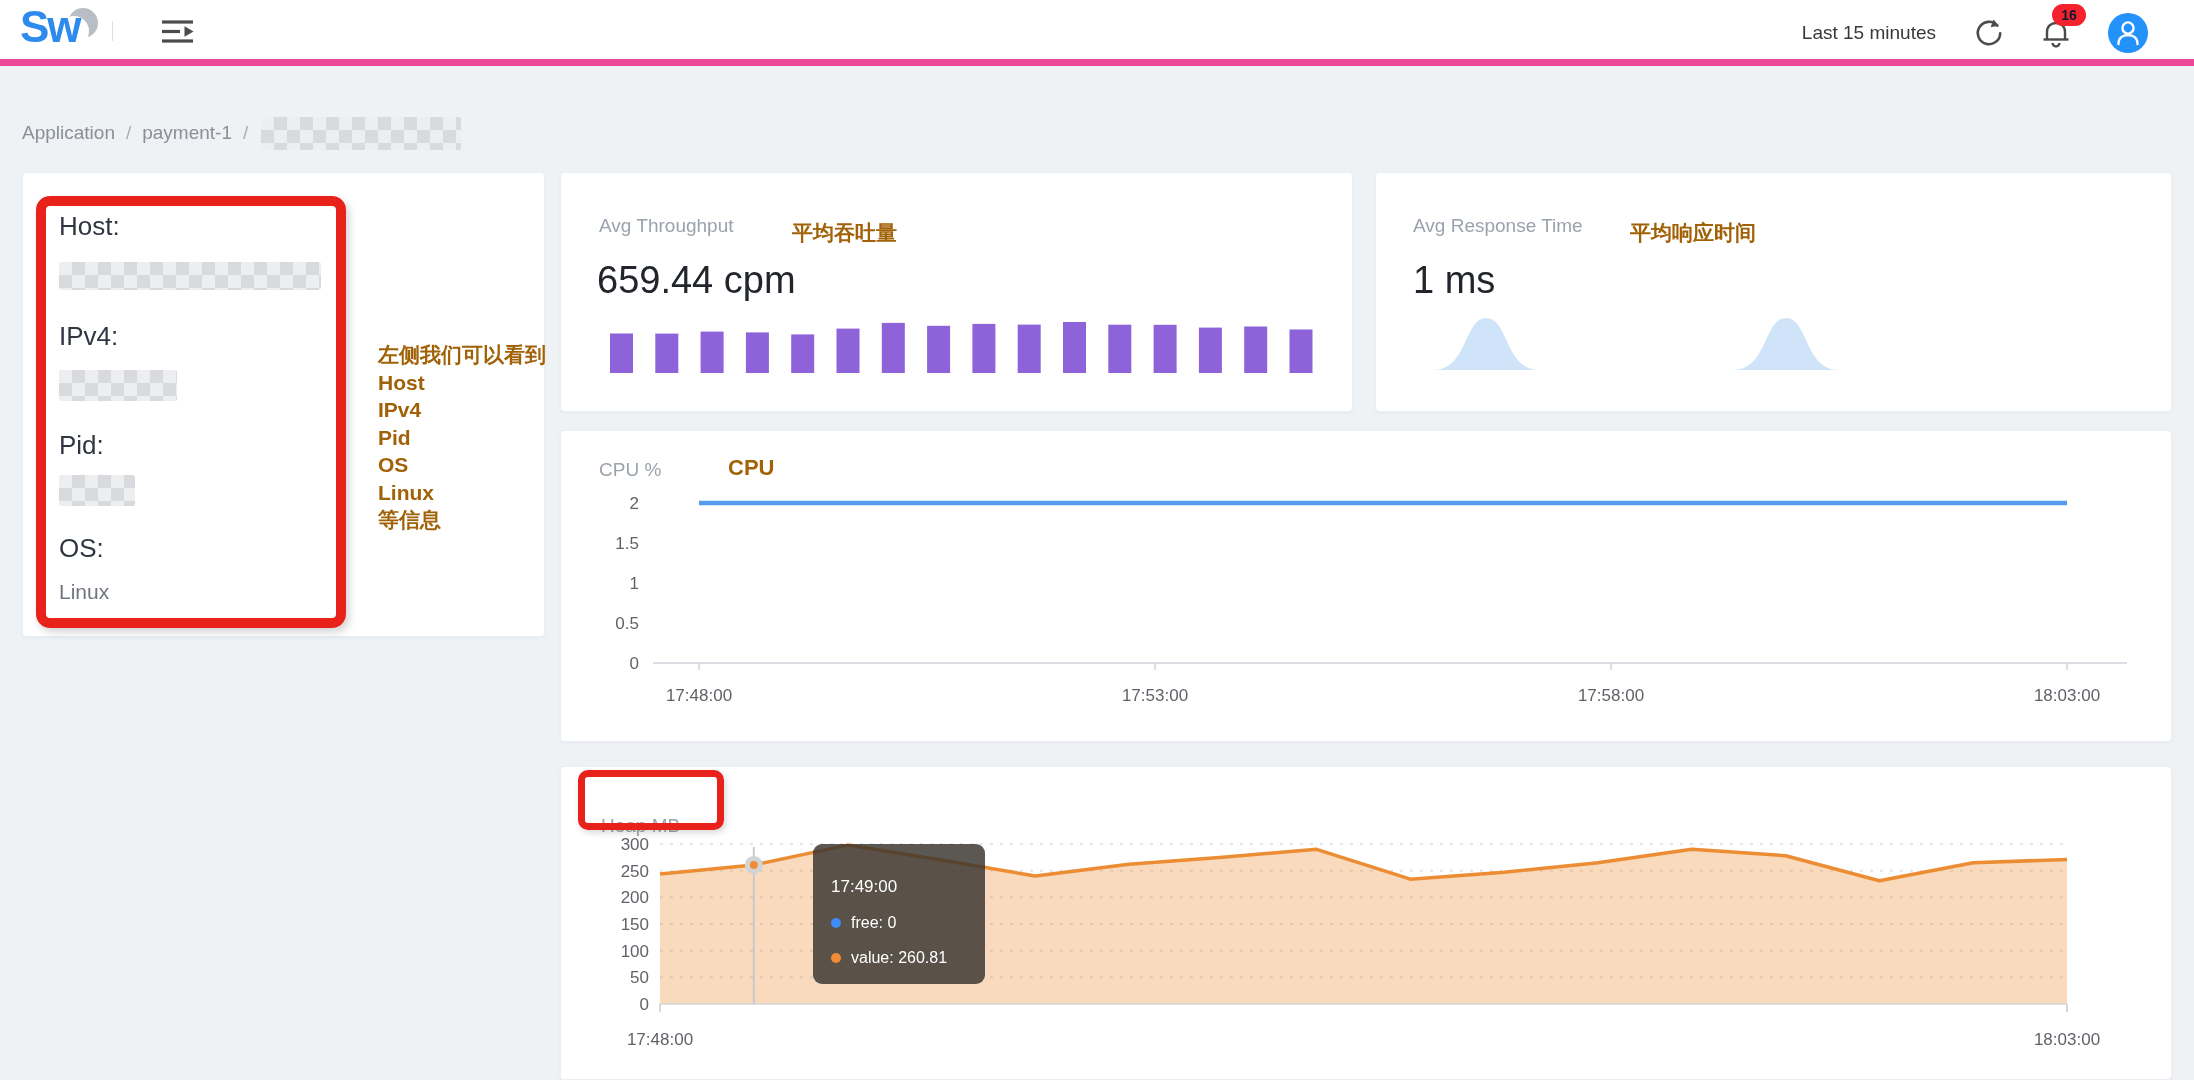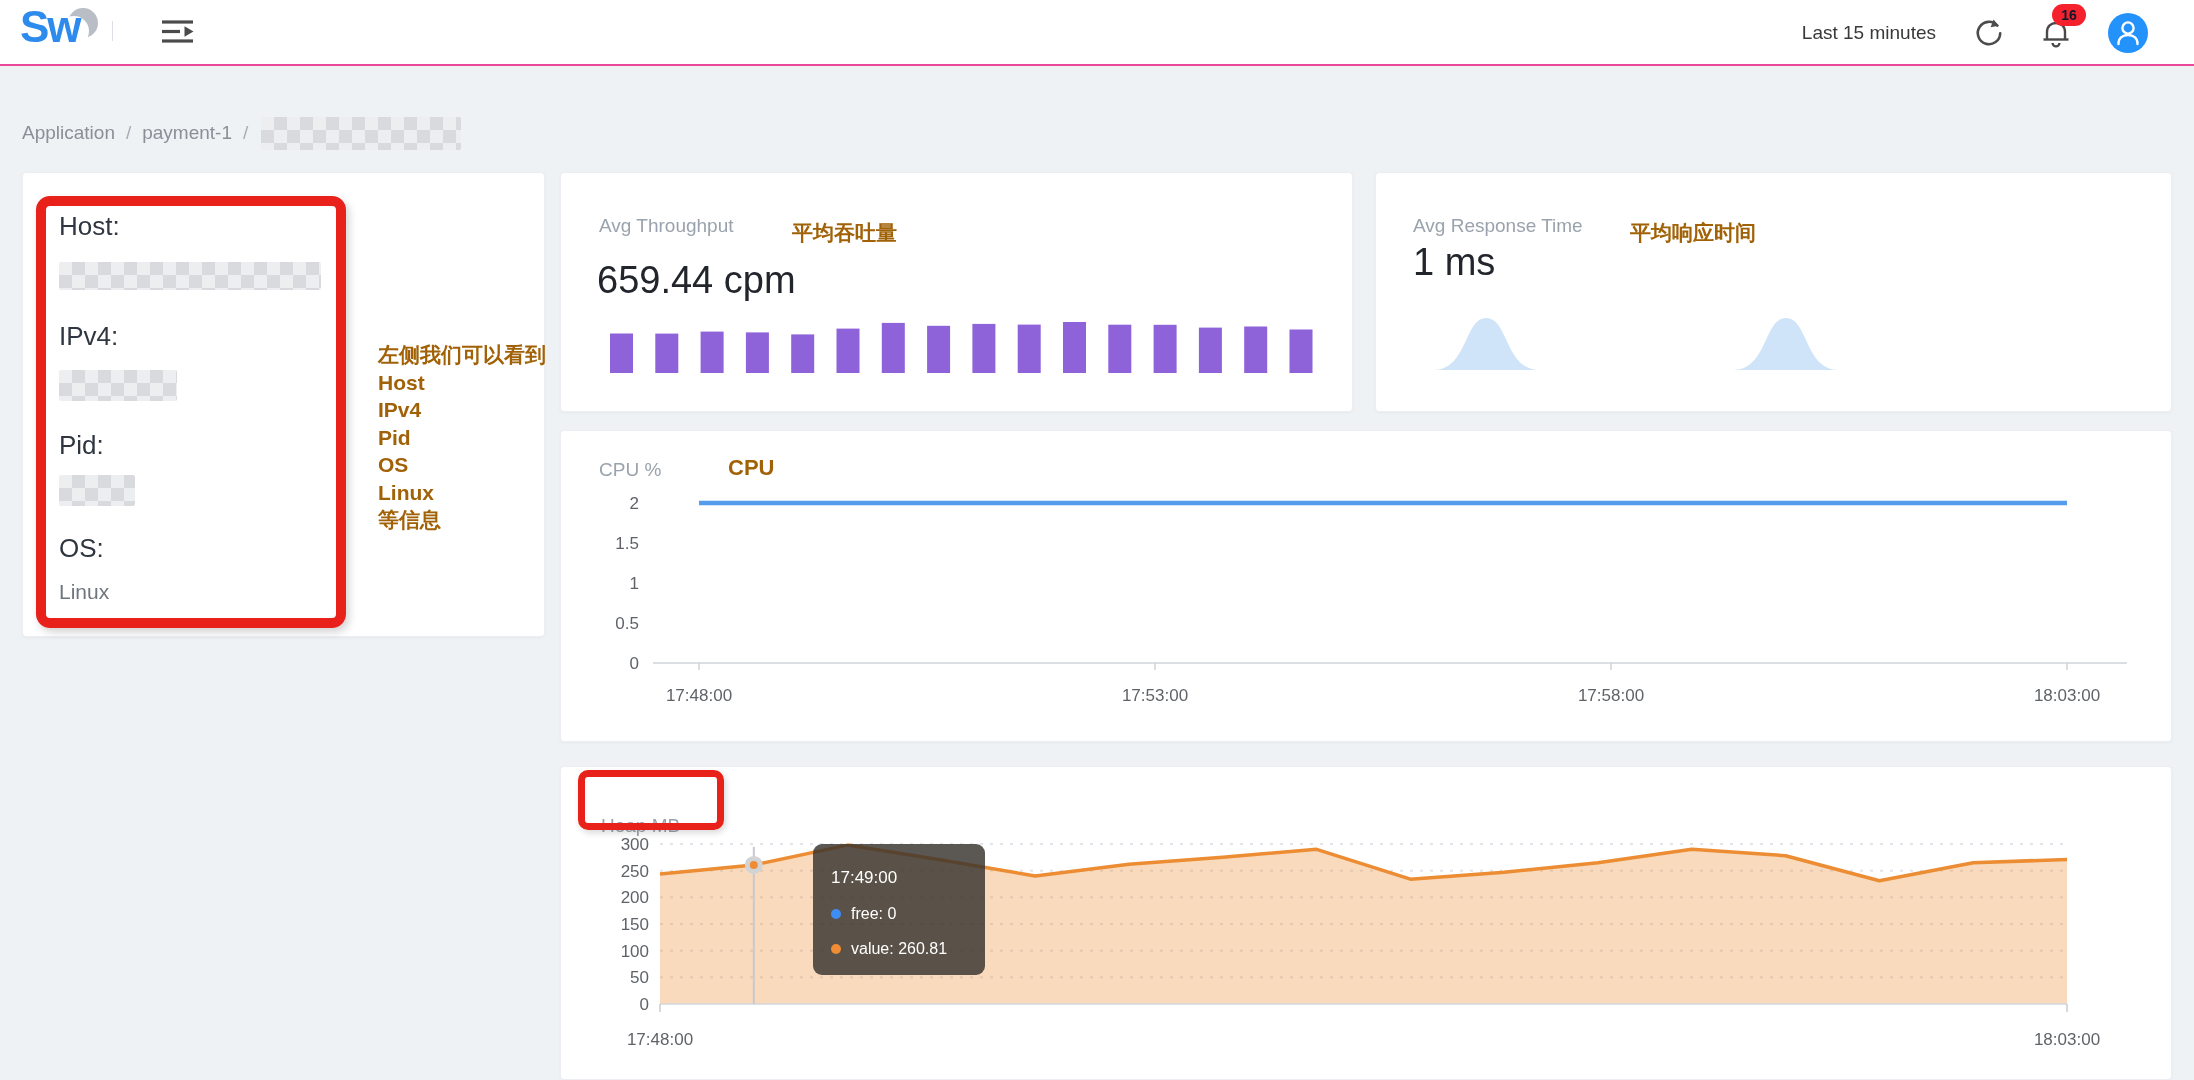--- a/index.html
+++ b/index.html
@@ -9,21 +9,21 @@
     background: #eff2f5;
     position: relative;
     color: #303641;
   }
   svg text { font-family: "Liberation Sans", sans-serif; }
   .ax { font-size: 17px; fill: #5f6368; }
 
   
   .topbar {
     position: absolute; left: 0; top: 0; width: 2194px; height: 66px;
-    background: #fff; border-bottom: 2px solid #ec4899; text-align: right;
+    background: #fff; border-bottom: 7px solid #ec4899; text-align: right;
   }
   .logo { position: absolute; left: 20px; top: 6px; width: 100px; height: 48px; }
   .logo .crescent-outer { position: absolute; left: 48px; top: 2px; width: 30px; height: 30px; border-radius: 50%; background: #b9bec6; }
   .logo .crescent-inner { position: absolute; left: 39px; top: 10px; width: 30px; height: 30px; border-radius: 50%; background: #fff; }
   .logo .logo-text {
     position: absolute; left: 0; top: -4px; font-size: 44px; font-weight: bold;
     color: #2e8bee; letter-spacing: -2px;
   }
   .topbar-divider { position: absolute; left: 112px; top: 21px; width: 1px; height: 20px; background: #dcdfe3; }
   .collapse-btn { position: absolute; left: 158px; top: 14px; width: 40px; height: 34px; cursor: pointer; display: flex; align-items: center; justify-content: center; }
@@ -82,21 +82,21 @@
   #note-response   { left: 1630px; top: 219px; font-size: 21px; }
   #note-cpu        { left: 728px; top: 455px; font-size: 22px; }
   #note-host       { left: 378px; top: 341px; font-size: 21px; line-height: 27.5px; }
 
   .chart-svg { position: absolute; left: 0; top: 0; }
 
   
   .tooltip {
     position: absolute; left: 252px; top: 77px; width: 172px;
     background: rgba(55, 51, 46, 0.82); border-radius: 9px;
-    padding: 24px 18px 17px 18px; color: #fff; z-index: 4;
+    padding: 33px 18px 17px 18px; color: #fff; z-index: 4;
   }
   .tooltip-time { font-size: 17px; }
   .tooltip-row { display: flex; align-items: center; gap: 10px; margin-top: 17px; font-size: 16px; }
   .tt-dot { width: 10px; height: 10px; border-radius: 50%; flex: 0 0 auto; }
 </style>
 </head>
 <body>
 
 <div class="topbar">
   <div class="logo">
@@ -186,21 +186,21 @@
       <rect x="592.6" y="151.8" width="23" height="48.2" fill="#8e62d9"></rect>
       <rect x="637.9" y="154.6" width="23" height="45.4" fill="#8e62d9"></rect>
       <rect x="683.2" y="153.5" width="23" height="46.5" fill="#8e62d9"></rect>
       <rect x="728.5" y="156.5" width="23" height="43.5" fill="#8e62d9"></rect>
     </svg>
 </div>
 <div id="note-throughput" class="red-note">平均吞吐量</div>
 
 <div id="resp-card" class="card">
   <div class="card-title" style="left: 37px; top: 42px;">Avg Response Time</div>
-  <div class="metric-value" style="left: 37px; top: 68px;">1 ms</div>
+  <div class="metric-value" style="left: 37px; top: 86px;">1 ms</div>
   <svg id="humps-svg" class="chart-svg" width="797" height="240">
       <path d="M 57.30000000000001 197 C 91.75000000000001 197, 88.04000000000002 145, 110.30000000000001 145 C 132.56 145, 128.85000000000002 197, 163.3 197 Z" fill="#cfe4f8"></path>
       <path d="M 357 197 C 391.45 197, 387.74 145, 410 145 C 432.26 145, 428.55 197, 463 197 Z" fill="#cfe4f8"></path>
     </svg>
 </div>
 <div id="note-response" class="red-note">平均响应时间</div>
 
 <div id="cpu-card" class="card">
   <div class="card-title" style="left: 38px; top: 28px;">CPU %</div>
   <svg id="cpu-svg" class="chart-svg" width="1612" height="312">

